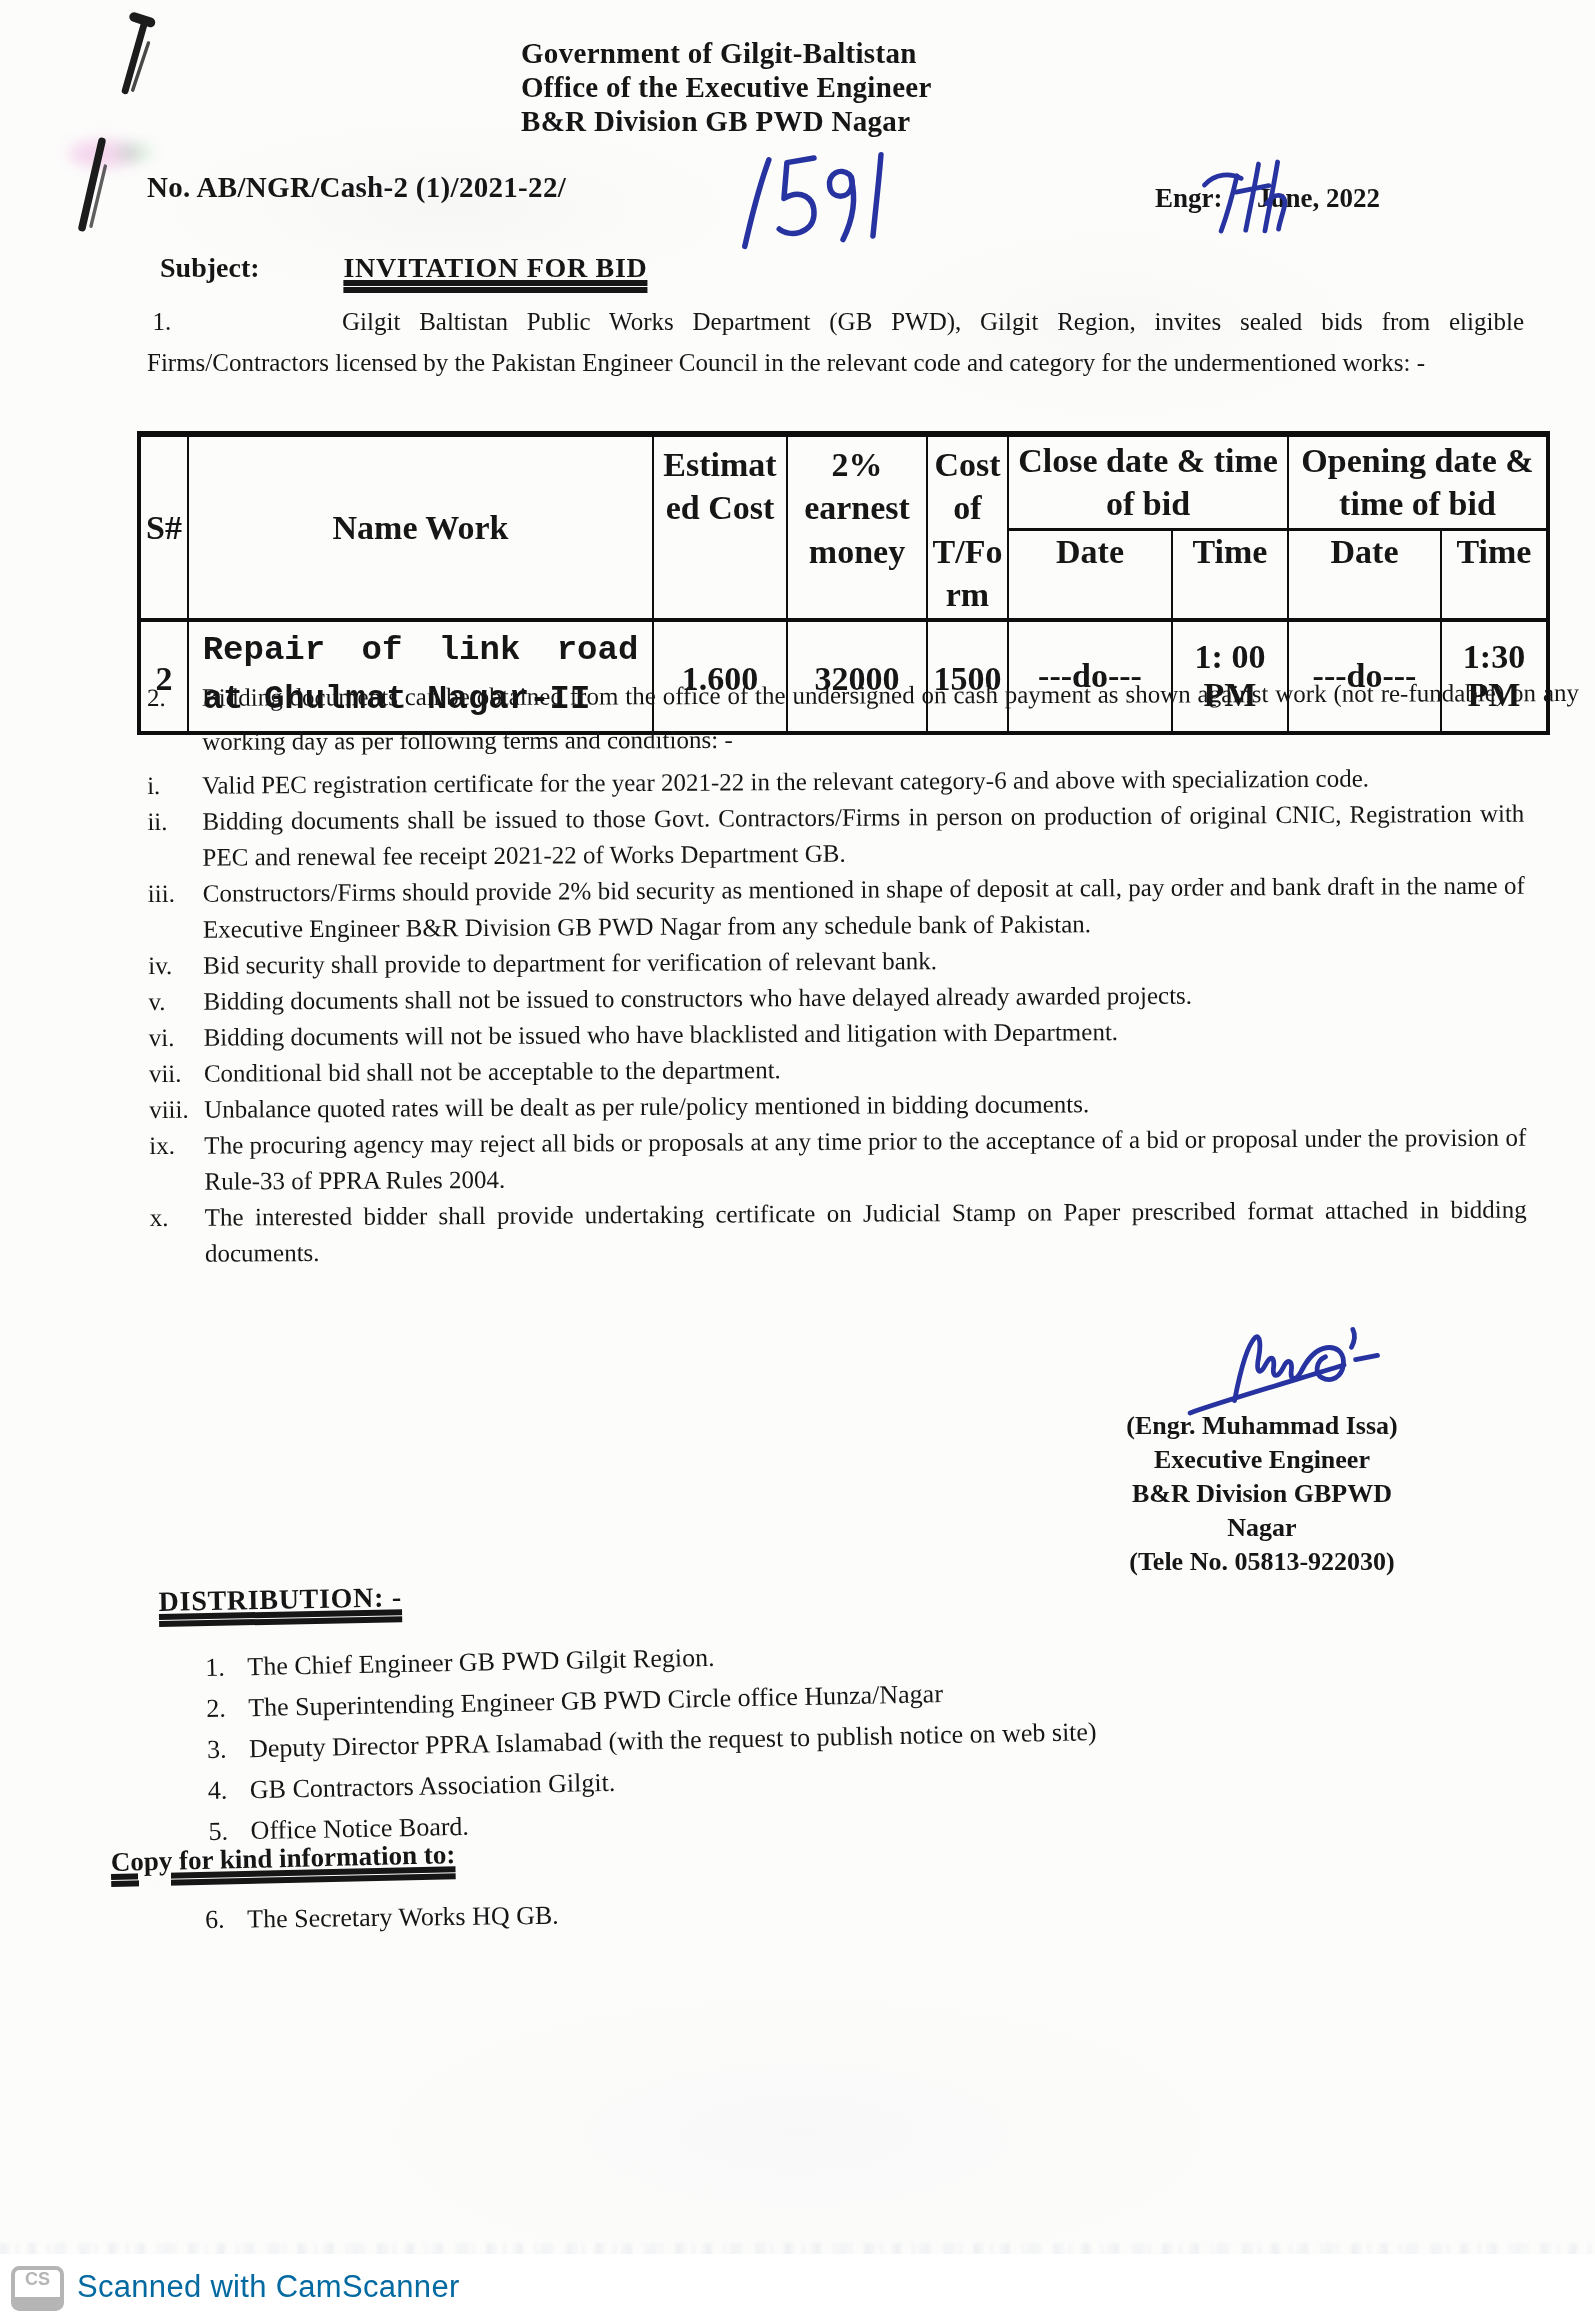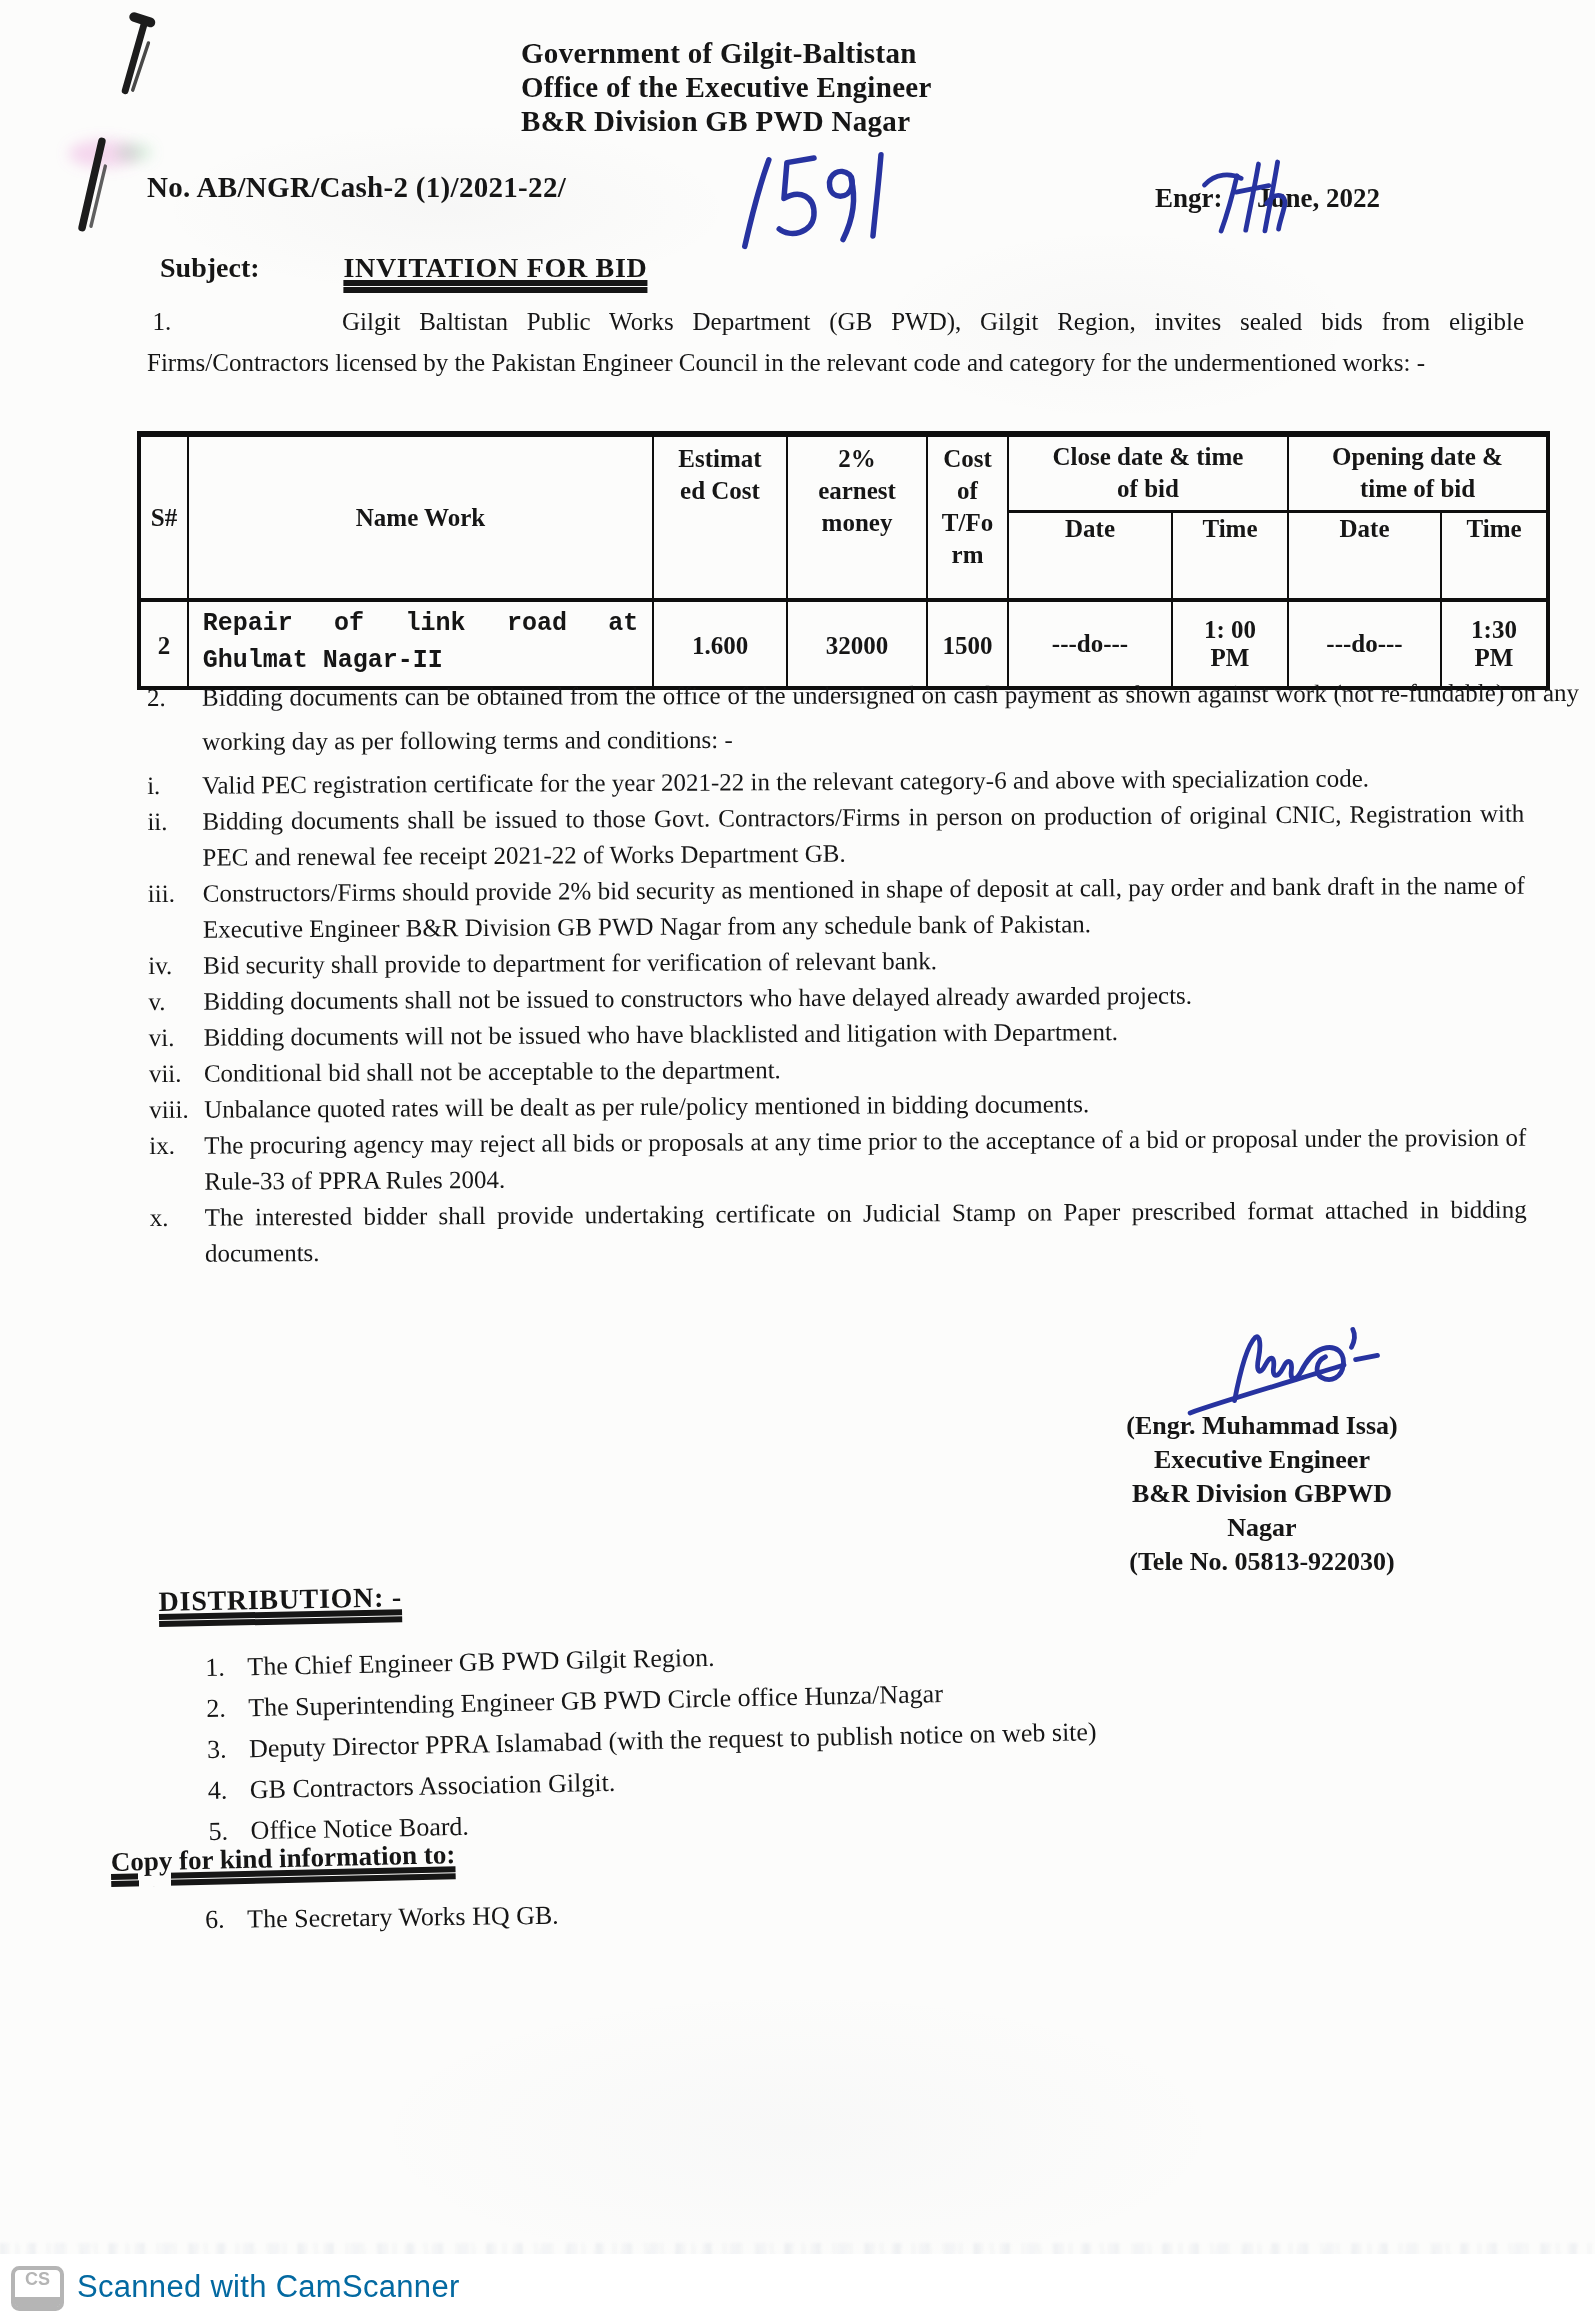--- a/index.html
+++ b/index.html
@@ -29,21 +29,21 @@
   .para1{left:147px;top:301px;width:1377px;font-size:25px;line-height:41px;text-align:justify;}
   .para1 .pnum{position:absolute;left:5.5px;top:0;}
   .para1 .ptxt{display:block;text-indent:195px;}
   .para2{left:147px;top:676px;width:1377px;font-size:25px;line-height:44px;text-align:justify;
     padding-left:0;transform:rotate(-0.2deg);transform-origin:left top;}
   .hang{position:relative;padding-left:55px;text-align:justify;}
   .hang .num{position:absolute;left:0;top:0;}
   
   .bidtable{left:137px;top:431px;}
   table{border-collapse:collapse;table-layout:fixed;width:1409px;}
-  td,th{border:2.7px solid #0e0e0e;font-size:25px;font-weight:bold;overflow:hidden;margin-left:28px;}
+  td,th{border:2.7px solid #0e0e0e;font-size:34px;font-weight:bold;overflow:hidden;margin-left:28px;}
   table{border:4.1px solid #0e0e0e;border-top-width:6.2px;}
   th{line-height:1.28;}
   .pre{white-space:pre-line;}
   .vt{vertical-align:top;padding-top:5.5px;}
   .vm{vertical-align:middle;}
   .ctr{text-align:center;}
   tr.subhead td{vertical-align:top;padding-top:2.7px;border-top-width:3.4px;}
   tr.datarow td{border-top-width:4.8px;vertical-align:middle;}
   .namecell{text-align:justify;padding:4.1px 13.7px 6.8px 13.7px;vertical-align:top;line-height:1.45;font-family:Liberation Mono, monospace;}
   

